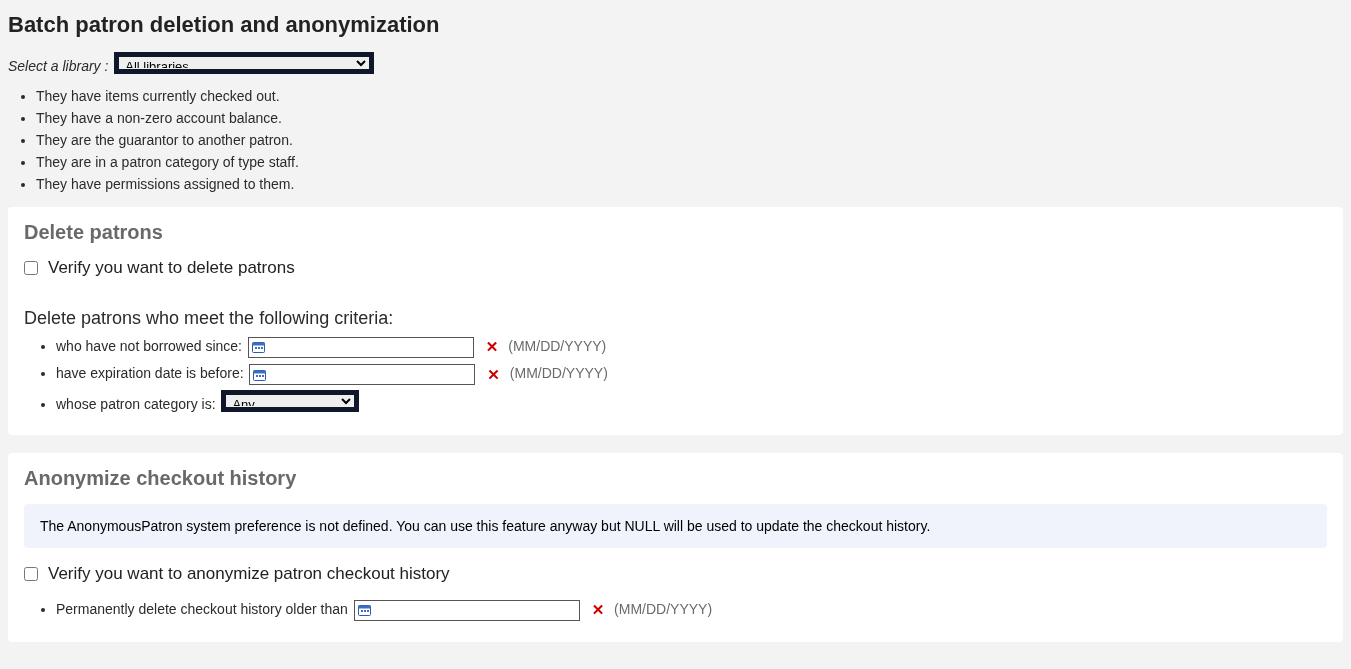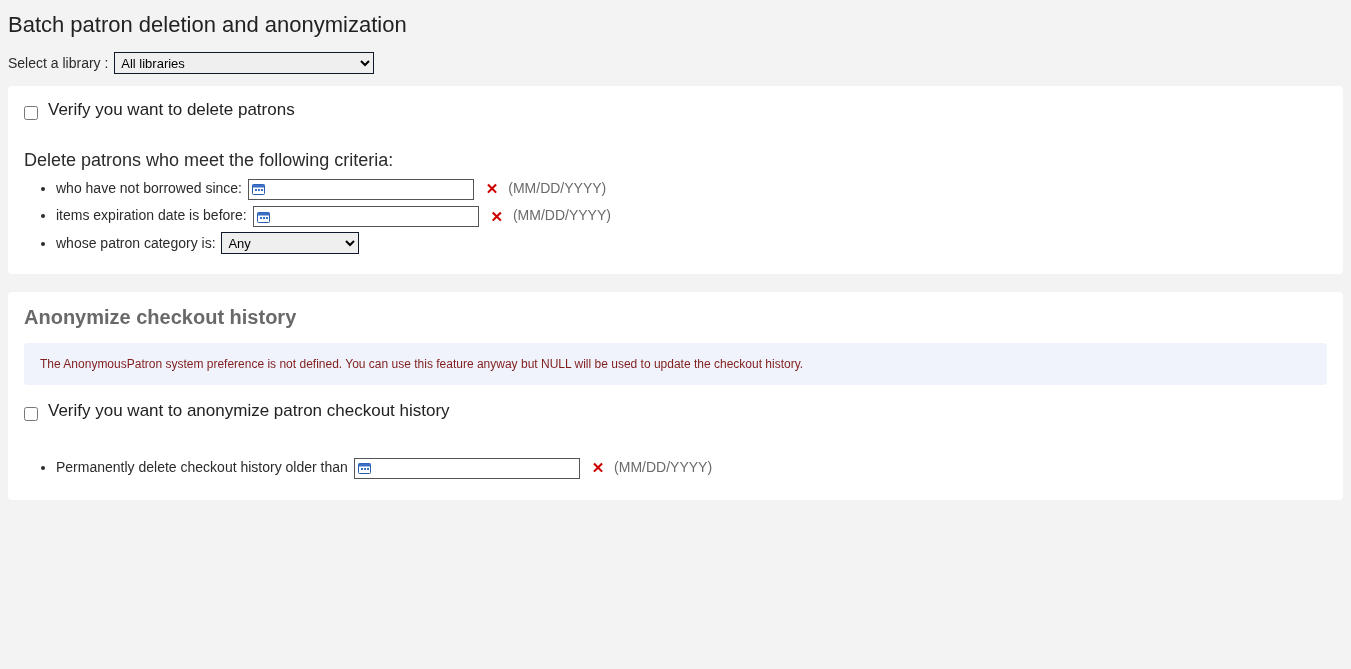--- a/index.html
+++ b/index.html
@@ -8,32 +8,32 @@
     padding: 0;
     font-family: Arial, "Helvetica Neue", Helvetica, sans-serif;
     font-size: 14px;
     color: #2b2b2b;
     background: #f3f3f3;
     width: 1351px;
   }
   .page { padding: 8px; }
   h1 {
     font-size: 22px;
-    font-weight: 400;
+    font-weight: 700;
     margin: 4px 0 14px 0;
     color: #222;
   }
   .lib-row { margin-bottom: 12px; }
-  .lib-row label { font-size: 14px; margin-right: 2px; }
+  .lib-row label { font-size: 14px; margin-right: 2px; font-style: italic; }
   select {
     font-family: inherit;
     font-size: 13px;
     height: 22px;
     background: #efefef;
-    border: 1px solid #0f172a;
+    border: 5px solid #0f172a;
     padding: 1px 2px;
   }
   select.lib-select { width: 260px; }
   select.cat-select { width: 138px; }
   p.desc { margin: 8px 0; line-height: 1.4; }
   ul.conditions { margin: 6px 0 12px 0; padding-left: 28px; }
   ul.conditions li { margin: 1px 0; line-height: 1.5; }
 
   .panel {
     background: #fff;
@@ -42,21 +42,21 @@
     margin-bottom: 18px;
   }
   .panel h2 {
     font-size: 20px;
     font-weight: 700;
     margin: 0 0 14px 0;
     color: #696969;
   }
   .check-row {
     display: flex;
-    align-items: flex-end;
+    align-items: center;
     gap: 10px;
     margin-bottom: 6px;
   }
   .check-row input[type=checkbox] {
     width: 14px; height: 14px; margin: 0;
   }
   .check-row .big-label {
     font-size: 17px;
     color: #222;
   }
@@ -100,41 +100,49 @@
     margin: 0 6px 0 8px;
     vertical-align: middle;
     cursor: pointer;
   }
   .hint { color: #6a6a6a; font-size: 14px; }
 
   .info-box {
     background: #f0f3fb;
     border-radius: 4px;
     padding: 14px 16px;
-    font-size: 12px;
-    color: #7f1d1d;
+    font-size: 14px;
+    color: #000000;
     margin-bottom: 16px;
   }
 </style>
 </head>
 <body>
 
 <div class="page">
   <h1>Batch patron deletion and anonymization</h1>
 
   <div class="lib-row">
     <label>Select a library :</label>
     <select class="lib-select">
       <option>All libraries</option>
     </select>
   </div>
 
 
+  <ul class="conditions">
+    <li>They have items currently checked out.</li>
+    <li>They have a non-zero account balance.</li>
+    <li>They are the guarantor to another patron.</li>
+    <li>They are in a patron category of type staff.</li>
+    <li>They have permissions assigned to them.</li>
+  </ul>
 
   <div class="panel">
+    <h2>Delete patrons</h2>
 
     <div class="check-row">
       <input type="checkbox" style="">
       <span class="big-label">Verify you want to delete patrons</span>
     </div>
 
     <div class="criteria-title">Delete patrons who meet the following criteria:</div>
 
     <ul class="criteria">
       <li>
@@ -146,21 +154,21 @@
               <rect x="3" y="6" width="2" height="2" fill="#3b6fc4"></rect>
               <rect x="6" y="6" width="2" height="2" fill="#3b6fc4"></rect>
               <rect x="9" y="6" width="2" height="2" fill="#3b6fc4"></rect>
             </svg>
           <input type="text" value="" style="">
         </span>
         <span class="clear-x">✕</span>
         <span class="hint">(MM/DD/YYYY)</span>
       </li>
       <li>
-        <span class="lbl">items expiration date is before:</span>
+        <span class="lbl">have expiration date is before:</span>
         <span class="date-input">
           <svg width="13" height="12" viewBox="0 0 13 12">
               <rect x="0.5" y="1.5" width="12" height="10" rx="1" fill="#fff" stroke="#2a5db0"></rect>
               <rect x="0.5" y="1.5" width="12" height="3" fill="#3b6fc4"></rect>
               <rect x="3" y="6" width="2" height="2" fill="#3b6fc4"></rect>
               <rect x="6" y="6" width="2" height="2" fill="#3b6fc4"></rect>
               <rect x="9" y="6" width="2" height="2" fill="#3b6fc4"></rect>
             </svg>
           <input type="text" value="" style="">
         </span>
@@ -179,21 +187,21 @@
   <div class="panel">
     <h2>Anonymize checkout history</h2>
 
     <div class="info-box">The AnonymousPatron system preference is not defined. You can use this feature anyway but NULL will be used to update the checkout history.</div>
 
     <div class="check-row">
       <input type="checkbox" style="">
       <span class="big-label">Verify you want to anonymize patron checkout history</span>
     </div>
 
-    <ul class="criteria" style="margin-top:35px;">
+    <ul class="criteria" style="margin-top:14px;">
       <li>
         <span class="lbl">Permanently delete checkout history older than</span>
         <span class="date-input">
           <svg width="13" height="12" viewBox="0 0 13 12">
               <rect x="0.5" y="1.5" width="12" height="10" rx="1" fill="#fff" stroke="#2a5db0"></rect>
               <rect x="0.5" y="1.5" width="12" height="3" fill="#3b6fc4"></rect>
               <rect x="3" y="6" width="2" height="2" fill="#3b6fc4"></rect>
               <rect x="6" y="6" width="2" height="2" fill="#3b6fc4"></rect>
               <rect x="9" y="6" width="2" height="2" fill="#3b6fc4"></rect>
             </svg>

